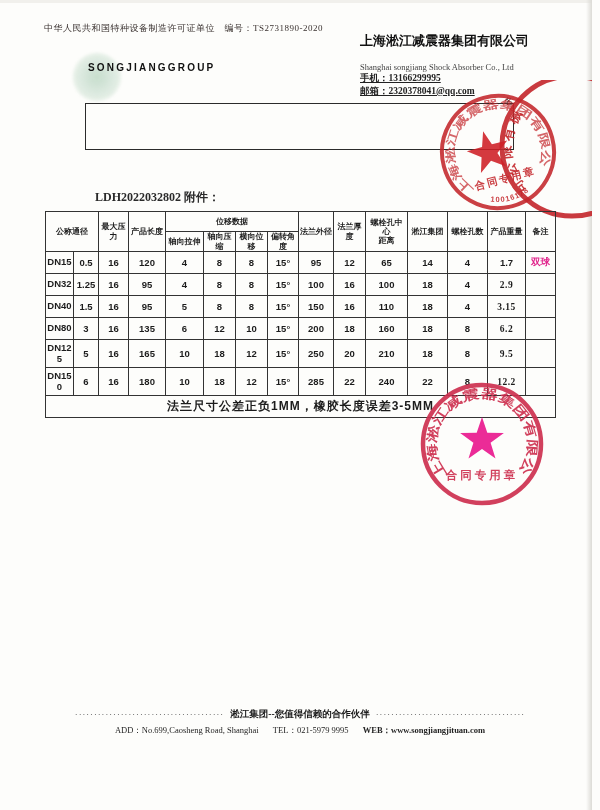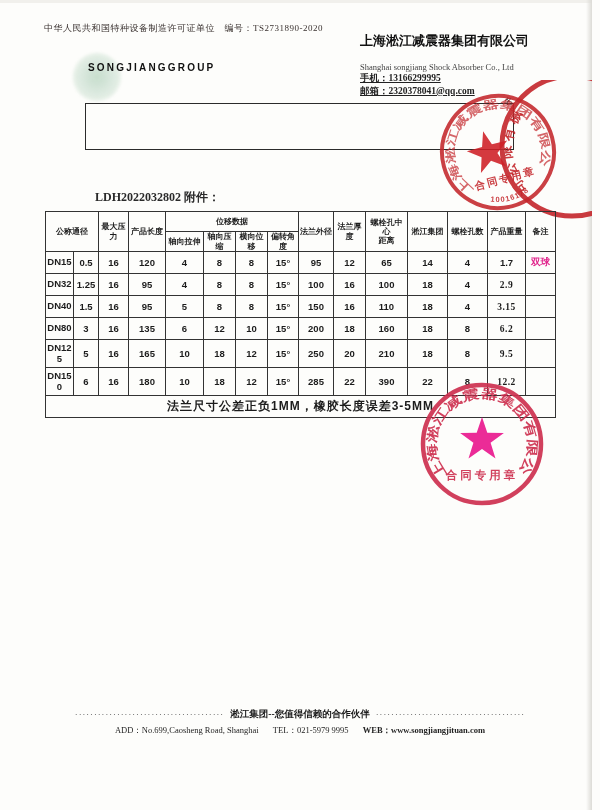--- a/index.html
+++ b/index.html
@@ -248,21 +248,21 @@
           <td class="dn">DN150</td>
           <td>6</td>
           <td>16</td>
           <td>180</td>
           <td>10</td>
           <td>18</td>
           <td>12</td>
           <td>15°</td>
           <td>285</td>
           <td>22</td>
-          <td>390</td>
+          <td>240</td>
           <td>22</td>
           <td>8</td>
           <td class="wt">12.2</td>
           <td></td>
         </tr>
       </tbody>
     <tbody>
       <tr class="note-row">
         <td colspan="15">法兰尺寸公差正负1MM，橡胶长度误差3-5MM</td>
       </tr>

